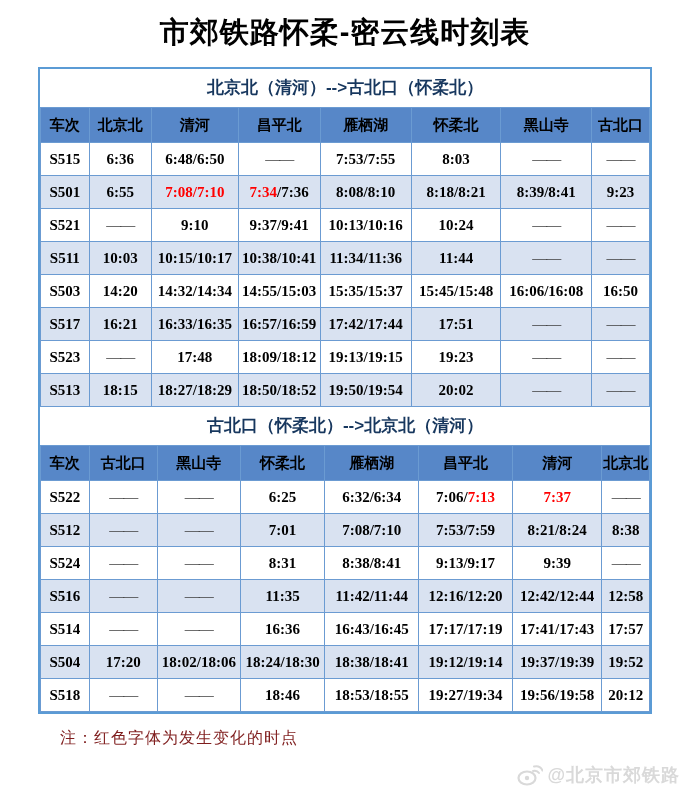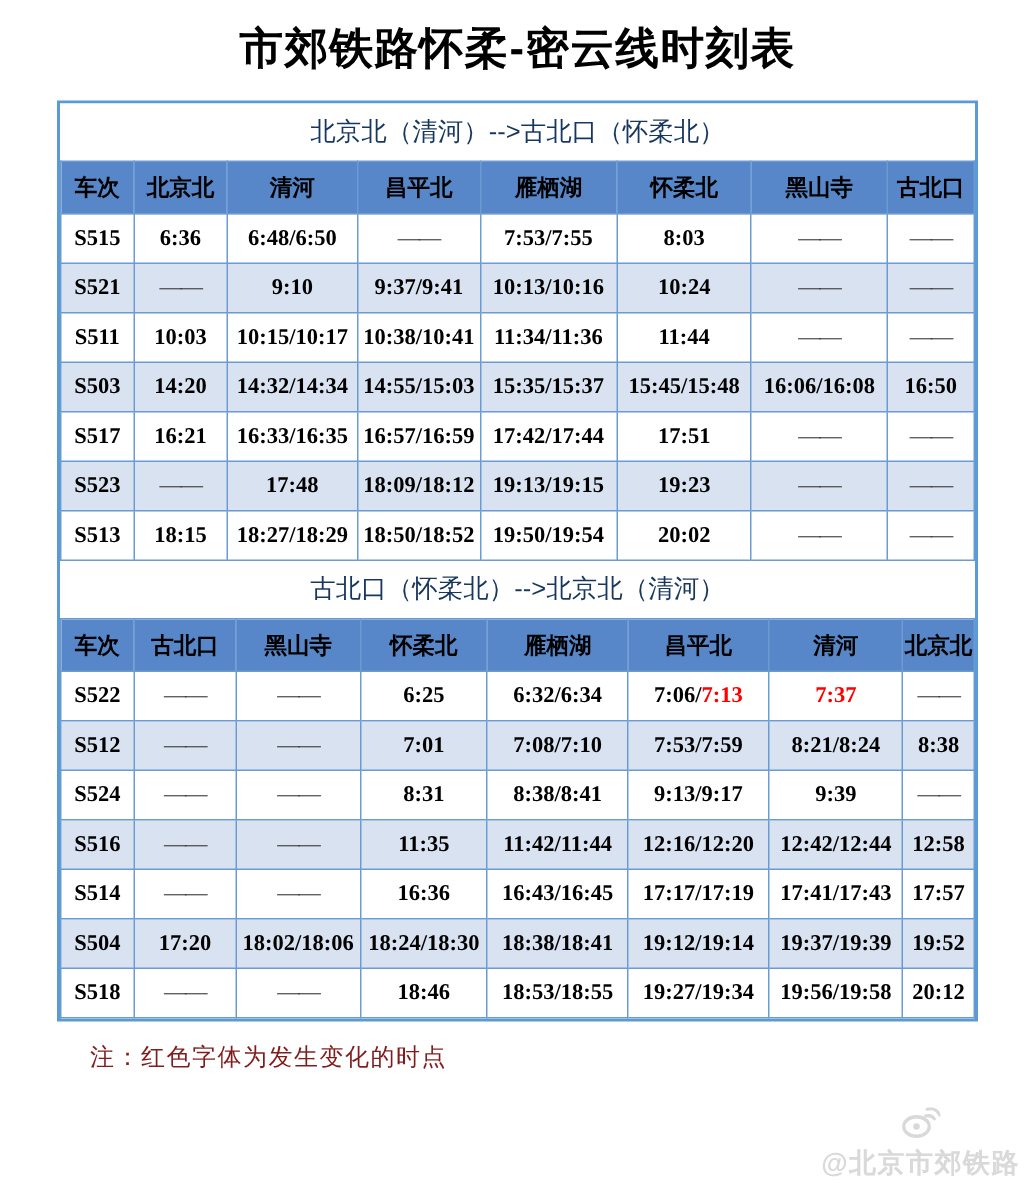--- a/index.html
+++ b/index.html
@@ -25,21 +25,21 @@
     width: 614px;
     margin: 14px auto 0 auto;
     border: 2px solid var(--border-outer, #5b9bd5);
     background: #ffffff;
   }
   .section-title {
     height: 38px;
     line-height: 38px;
     text-align: center;
     font-size: 17px;
-    font-weight: normal;
+    font-weight: bold;
     color: var(--section-color, #17375e);
     background: #ffffff;
     font-family: "Liberation Sans", sans-serif;
   }
   table {
     width: 100%;
     border-collapse: collapse;
     table-layout: fixed;
   }
   th {
@@ -83,21 +83,20 @@
     bottom: 8px;
     display: flex;
     align-items: center;
     gap: 4px;
     color: #d9d9d9;
     font-size: 18px;
     font-weight: bold;
     letter-spacing: 1px;
     font-family: "Liberation Sans", sans-serif;
     user-select: none;
-    flex-direction: column;
   }
   .watermark svg { display: block; }
 </style>
 </head>
 <body>
 
 <div class="page" style="--header-bg: #5787c8; --alt-bg: #d9e2f1; --border-outer: #5b9bd5; --border-inner: #6b9bd2; --section-color: #17375e; --red: #ff0000;">
   <div class="page-title">市郊铁路怀柔-密云线时刻表</div>
 
   <div class="board">
@@ -130,20 +129,30 @@
             <td>S515</td>
             <td><span>6:36</span></td>
             <td><span>6:48/6:50</span></td>
             <td><span class="dash">——</span></td>
             <td><span>7:53/7:55</span></td>
             <td><span>8:03</span></td>
             <td><span class="dash">——</span></td>
             <td><span class="dash">——</span></td>
           </tr>
           <tr>
+            <td>S501</td>
+            <td><span>6:55</span></td>
+            <td><span class="red">7:08/7:10</span></td>
+            <td><span class="red">7:34</span><span>/7:36</span></td>
+            <td><span>8:08/8:10</span></td>
+            <td><span>8:18/8:21</span></td>
+            <td><span>8:39/8:41</span></td>
+            <td><span>9:23</span></td>
+          </tr>
+          <tr>
             <td>S521</td>
             <td><span class="dash">——</span></td>
             <td><span>9:10</span></td>
             <td><span>9:37/9:41</span></td>
             <td><span>10:13/10:16</span></td>
             <td><span>10:24</span></td>
             <td><span class="dash">——</span></td>
             <td><span class="dash">——</span></td>
           </tr>
           <tr>

